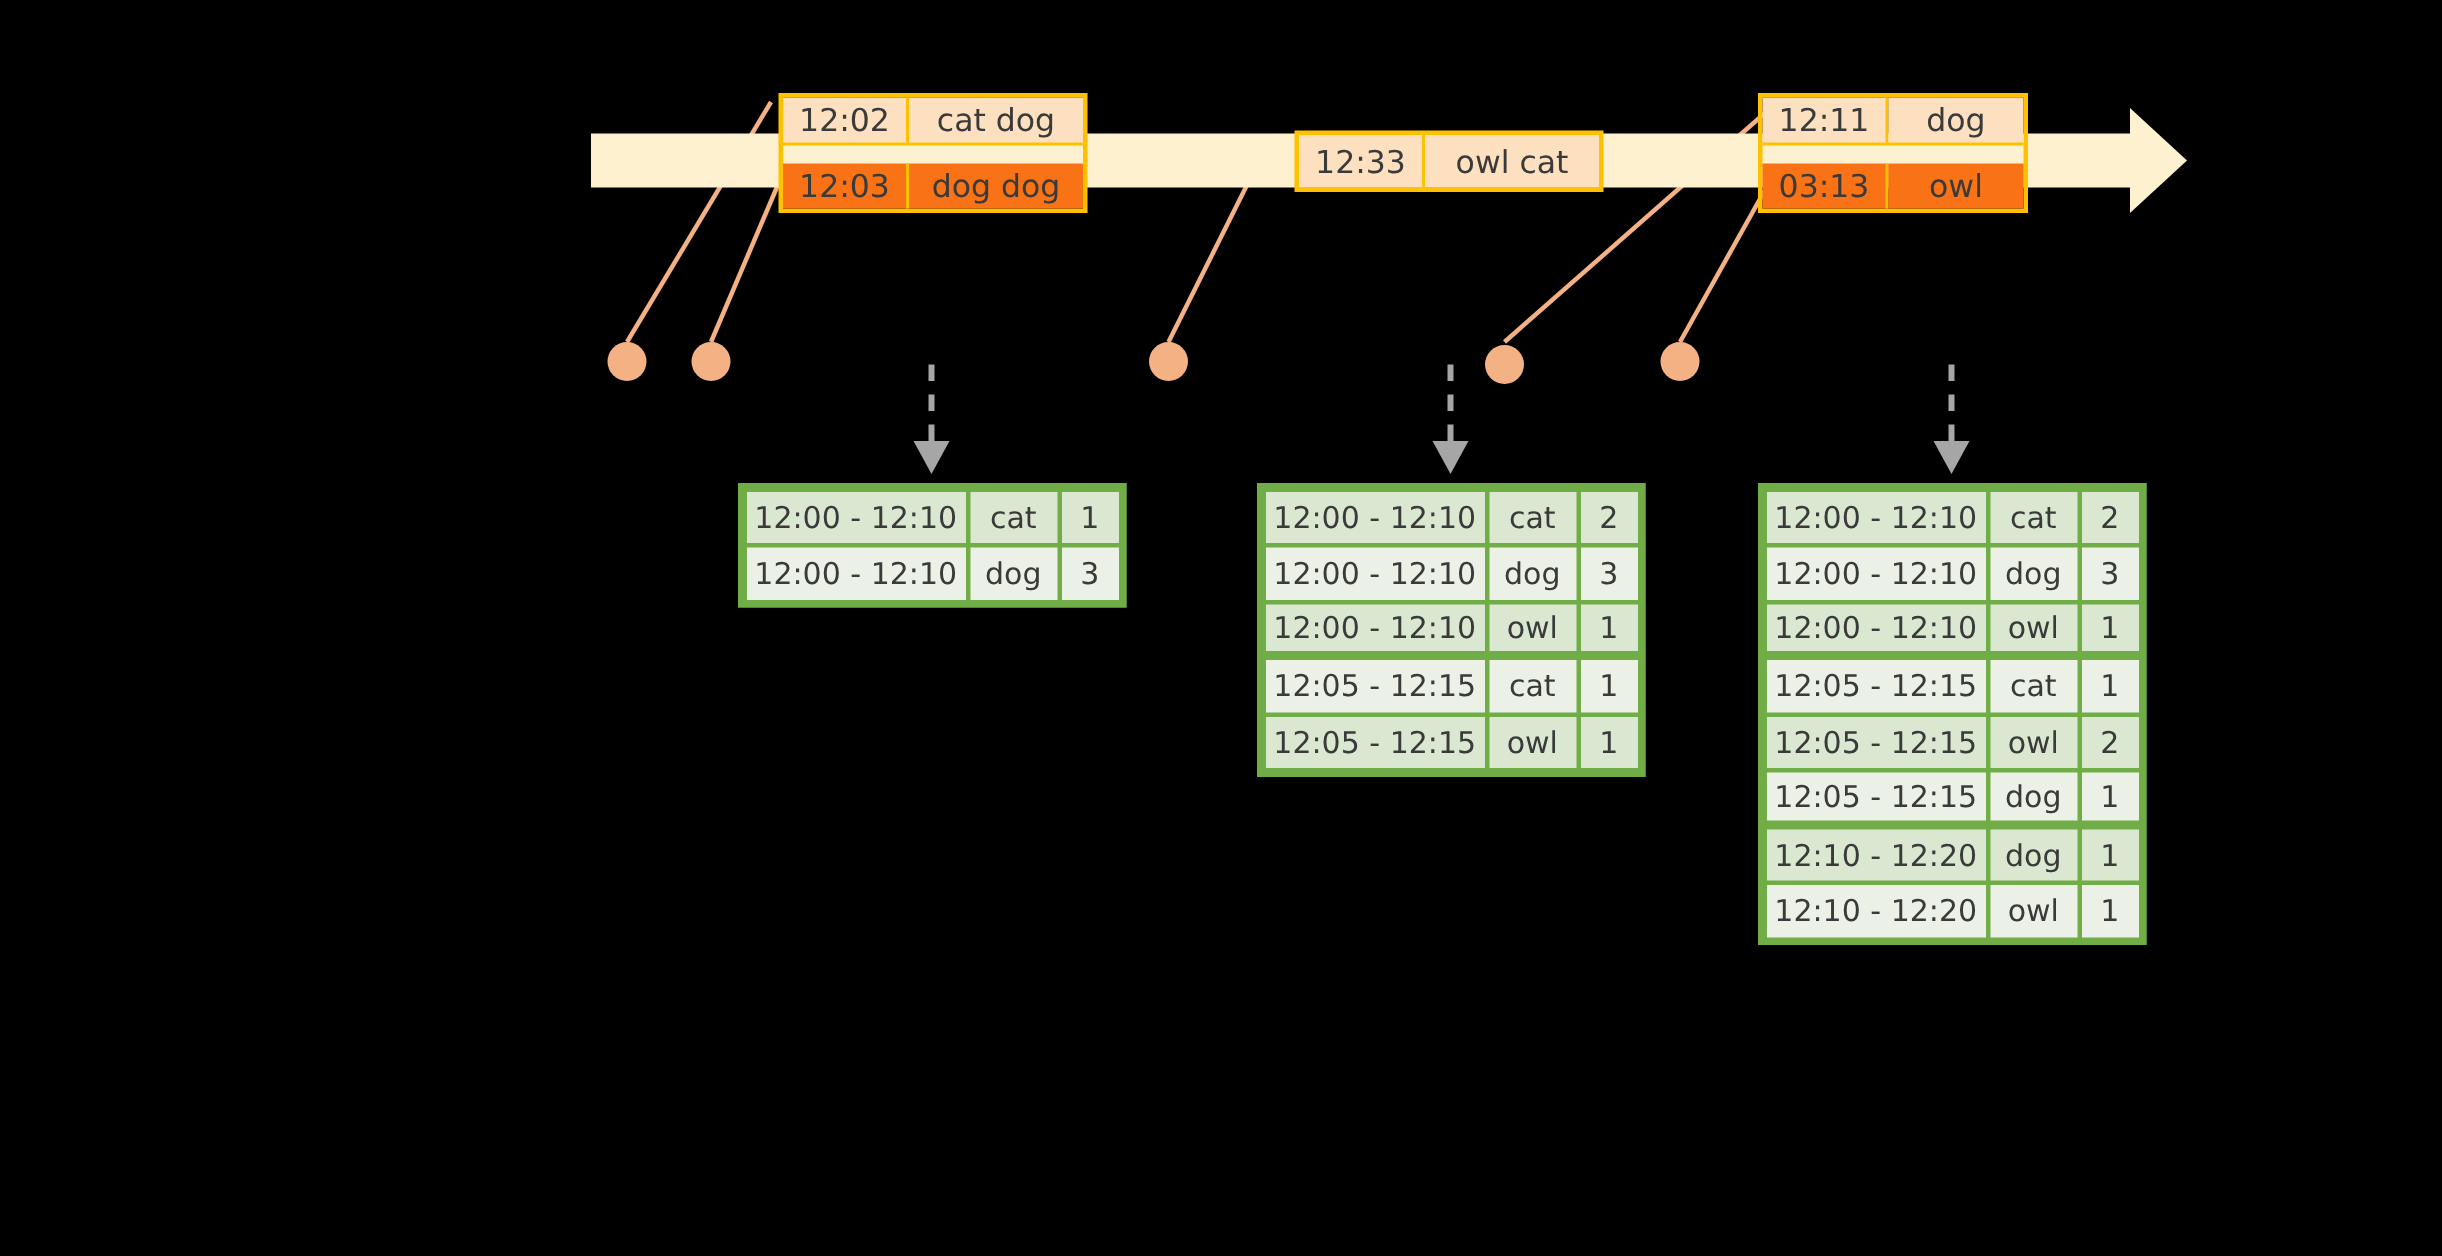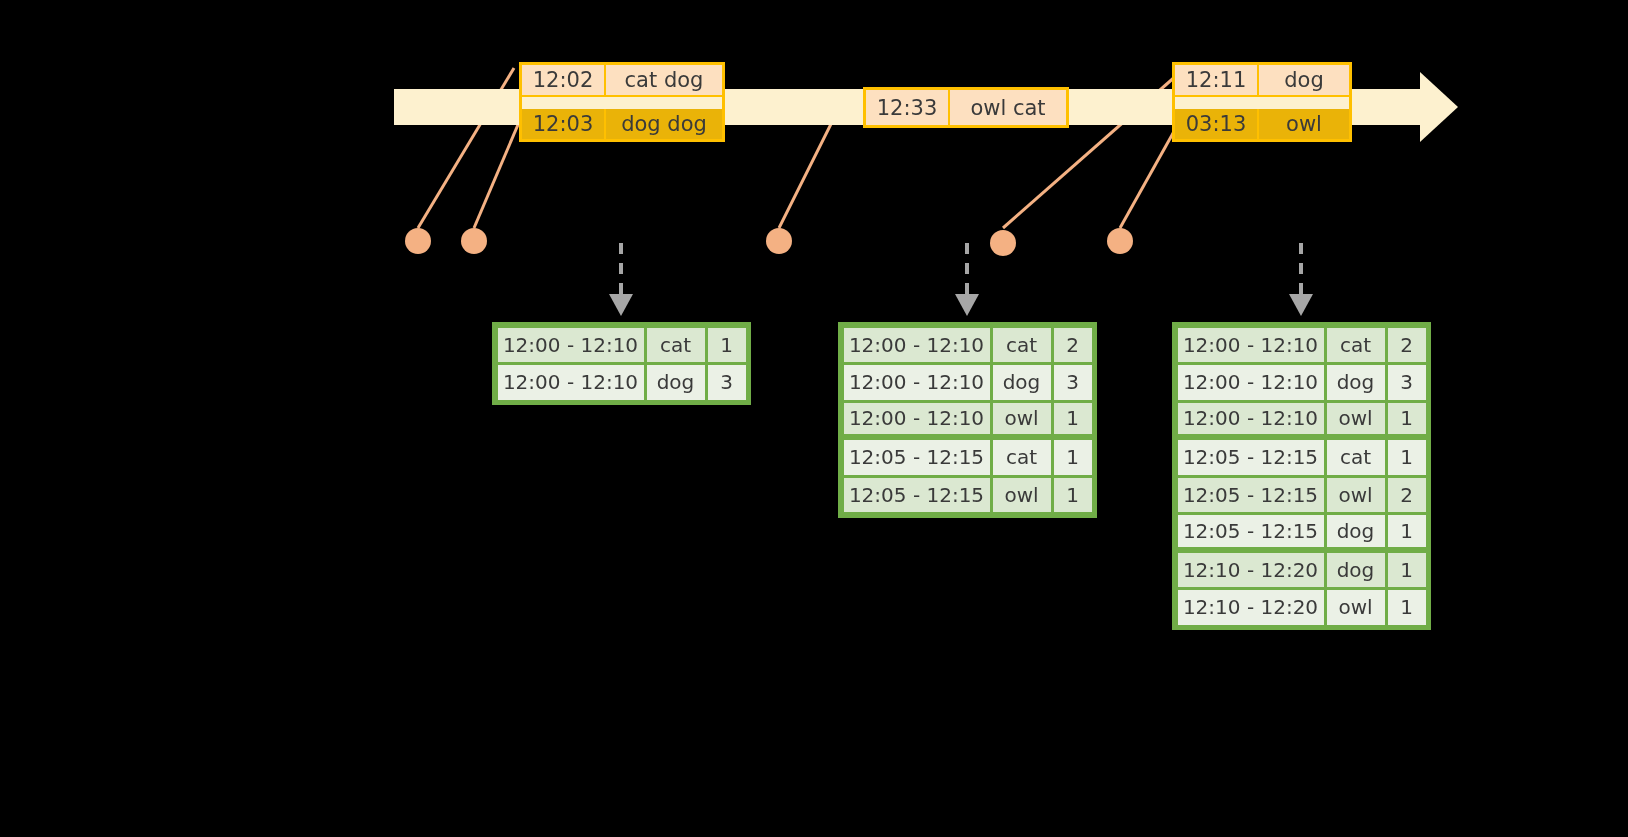--- a/index.html
+++ b/index.html
@@ -47,21 +47,21 @@
   }
   .event-row {
     display: flex;
     flex: 1 1 auto;
     min-height: 0;
   }
   .event-row + .event-row {
     border-top: 2px solid #ffc000;
   }
   .event-row.tone-a .event-cell { background: #fde0c0; }
-  .event-row.tone-b .event-cell { background: #eab308; margin-top: 12px; }
+  .event-row.tone-b .event-cell { background: #f97316; margin-top: 12px; }
   .event-cell {
     display: flex;
     align-items: center;
     justify-content: center;
     font-size: 21px;
     color: #3a3a3a;
     white-space: nowrap;
     box-sizing: border-box;
   }
   .event-cell.time {

